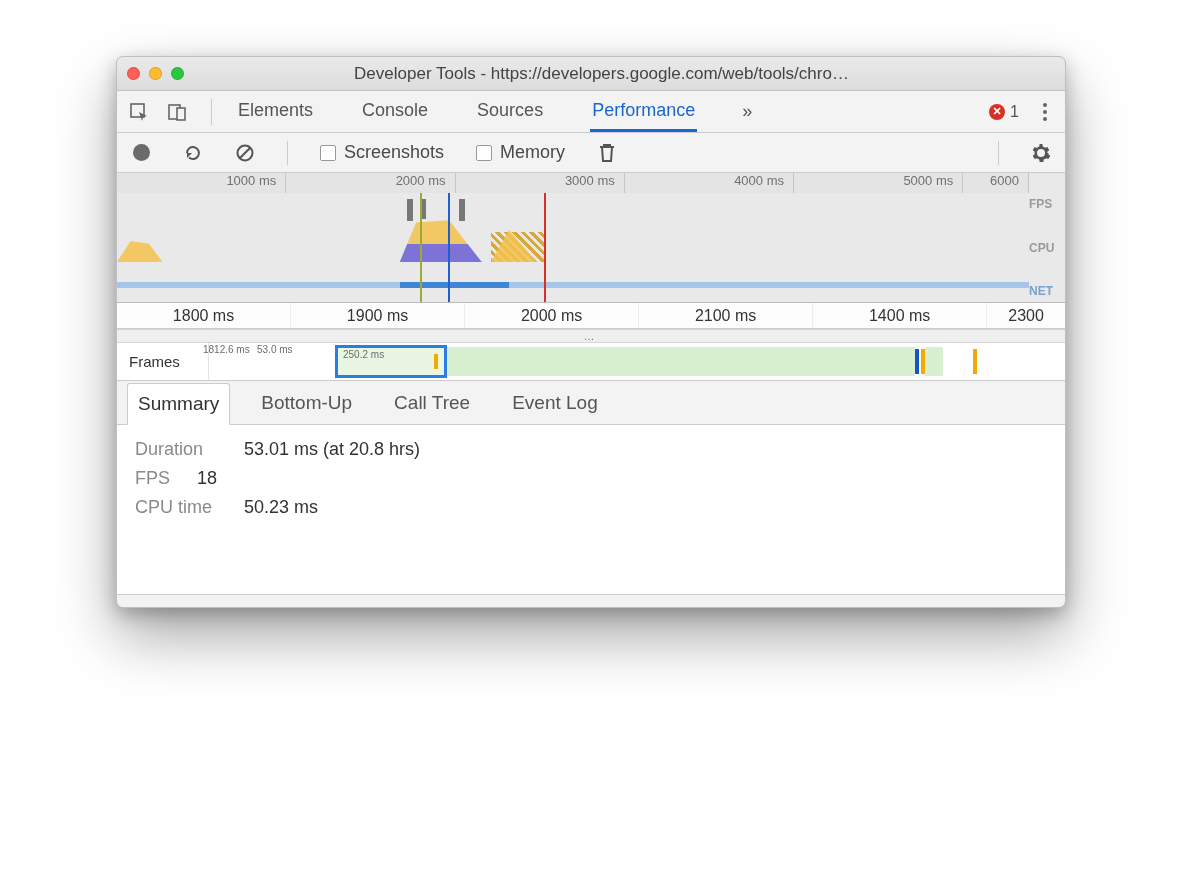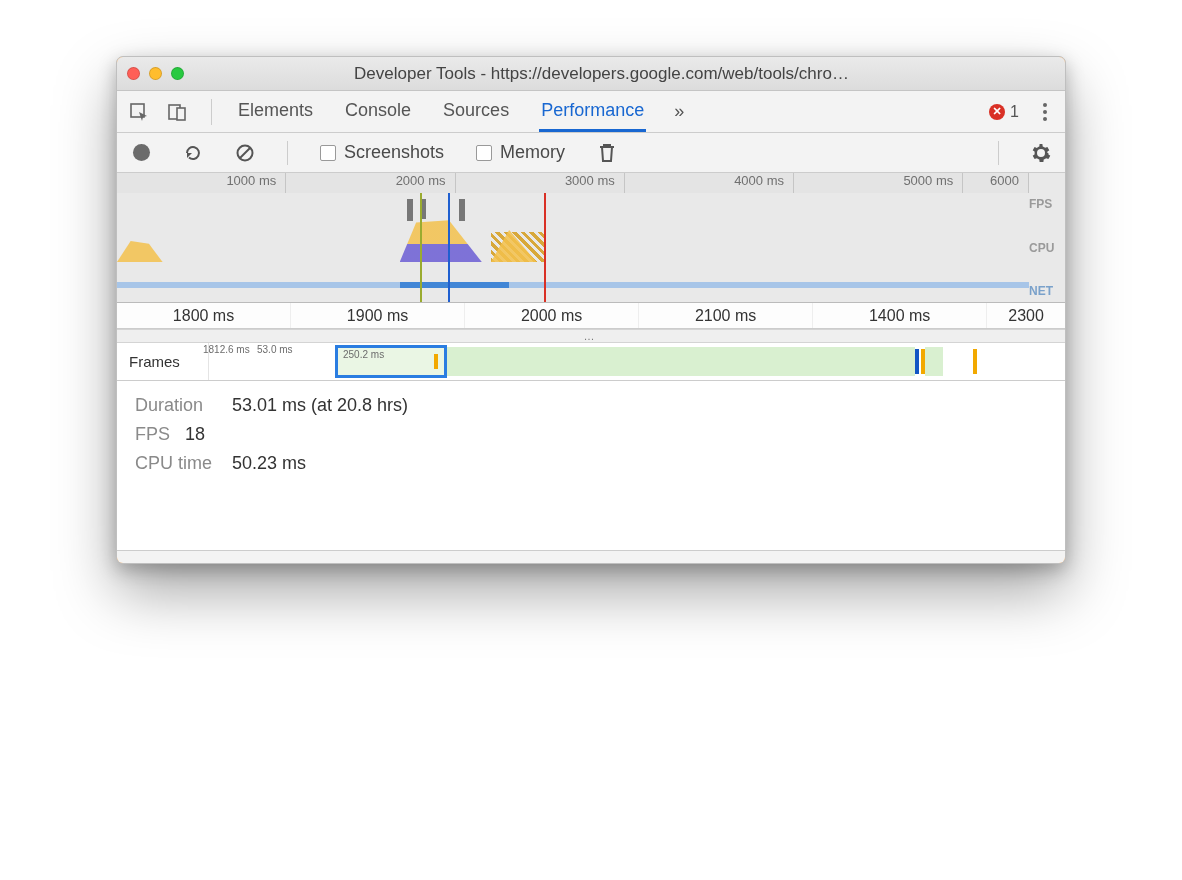--- a/index.html
+++ b/index.html
@@ -54,21 +54,21 @@
     height: 42px;
     background: #f3f3f3;
     border-bottom: 1px solid #ccc;
     display: flex;
     align-items: center;
     padding: 0 12px;
     gap: 18px;
   }
   .tabbar .icon-btn { color: #555; display: inline-flex; align-items: center; justify-content: center; cursor: pointer; }
   .tabbar .sep { width: 1px; height: 26px; background: #ccc; margin: 0 6px; }
-  .tabs { display: flex; gap: 28px; align-items: center; flex: 1; }
+  .tabs { display: flex; gap: 45px; align-items: center; flex: 1; }
   .tab {
     font-size: 18px;
     color: #555;
     padding: 9px 2px 8px;
     border-bottom: 3px solid transparent;
     cursor: pointer;
   }
   .tab.active { color: #1867d1; border-bottom-color: #1867d1; }
   .more-chevrons { color: #555; font-size: 18px; letter-spacing: -2px; }
   .err-badge { display: flex; align-items: center; gap: 5px; font-size: 16px; color: #555; }
@@ -181,21 +181,21 @@
   
   .details {
     background: #fff;
     padding: 14px 18px 10px;
     font-size: 18px;
     color: #333;
     min-height: 170px;
     border-bottom: 1px solid #ccc;
   }
   .details-title { font-size: 20px; margin-bottom: 14px; }
-  .d-row { display: flex; gap: 2px; margin-bottom: 8px; font-size: 18px; }
+  .d-row { display: flex; gap: 14px; margin-bottom: 8px; font-size: 18px; }
   .d-key { color: #8a8a8a; min-width: 95px; }
   .d-val { color: #333; }
 
   .bottom-strip { height: 12px; background: #f3f3f3; }
 
   svg { display: block; }
 </style>
 </head>
 <body>
 
@@ -335,20 +335,26 @@
         <span class="thin-bar" style="right:6px;background:#f2a900"></span>
       </div>
       <div class="segment" style="left:238px;width:468px"></div>
       <span class="thin-bar" style="left:706px;background:#1256c4"></span>
       <span class="thin-bar" style="left:712px;background:#f2a900"></span>
       <div class="segment" style="left:716px;width:18px"></div>
       <span class="thin-bar" style="left:764px;background:#f2a900"></span>
     </div>
   </div>
 
+  <div class="subtabs">
+    <span class="subtab active">Summary</span>
+    <span class="subtab">Bottom-Up</span>
+    <span class="subtab">Call Tree</span>
+    <span class="subtab">Event Log</span>
+  </div>
 
   <div class="details">
     <div class="d-row">
       <span class="d-key">Duration</span>
       <span class="d-val">53.01 ms (at 20.8 hrs)</span>
     </div>
     <div class="d-row">
       <span class="d-key" style="min-width:48px">FPS</span>
       <span class="d-val">18</span>
     </div>

